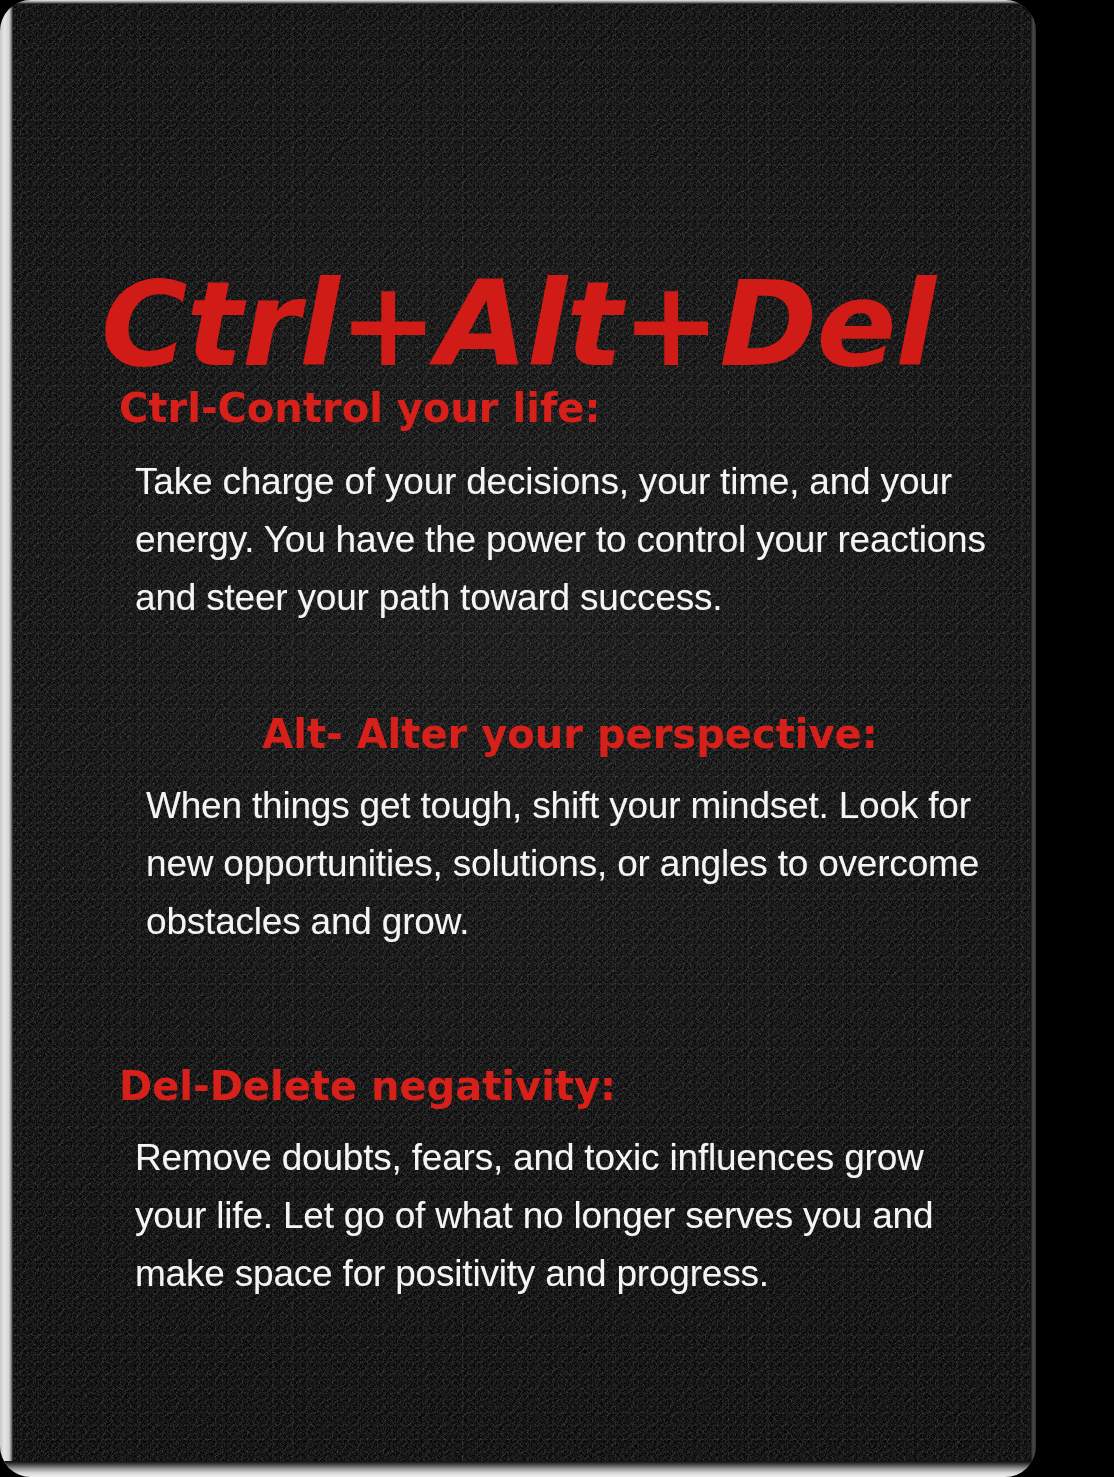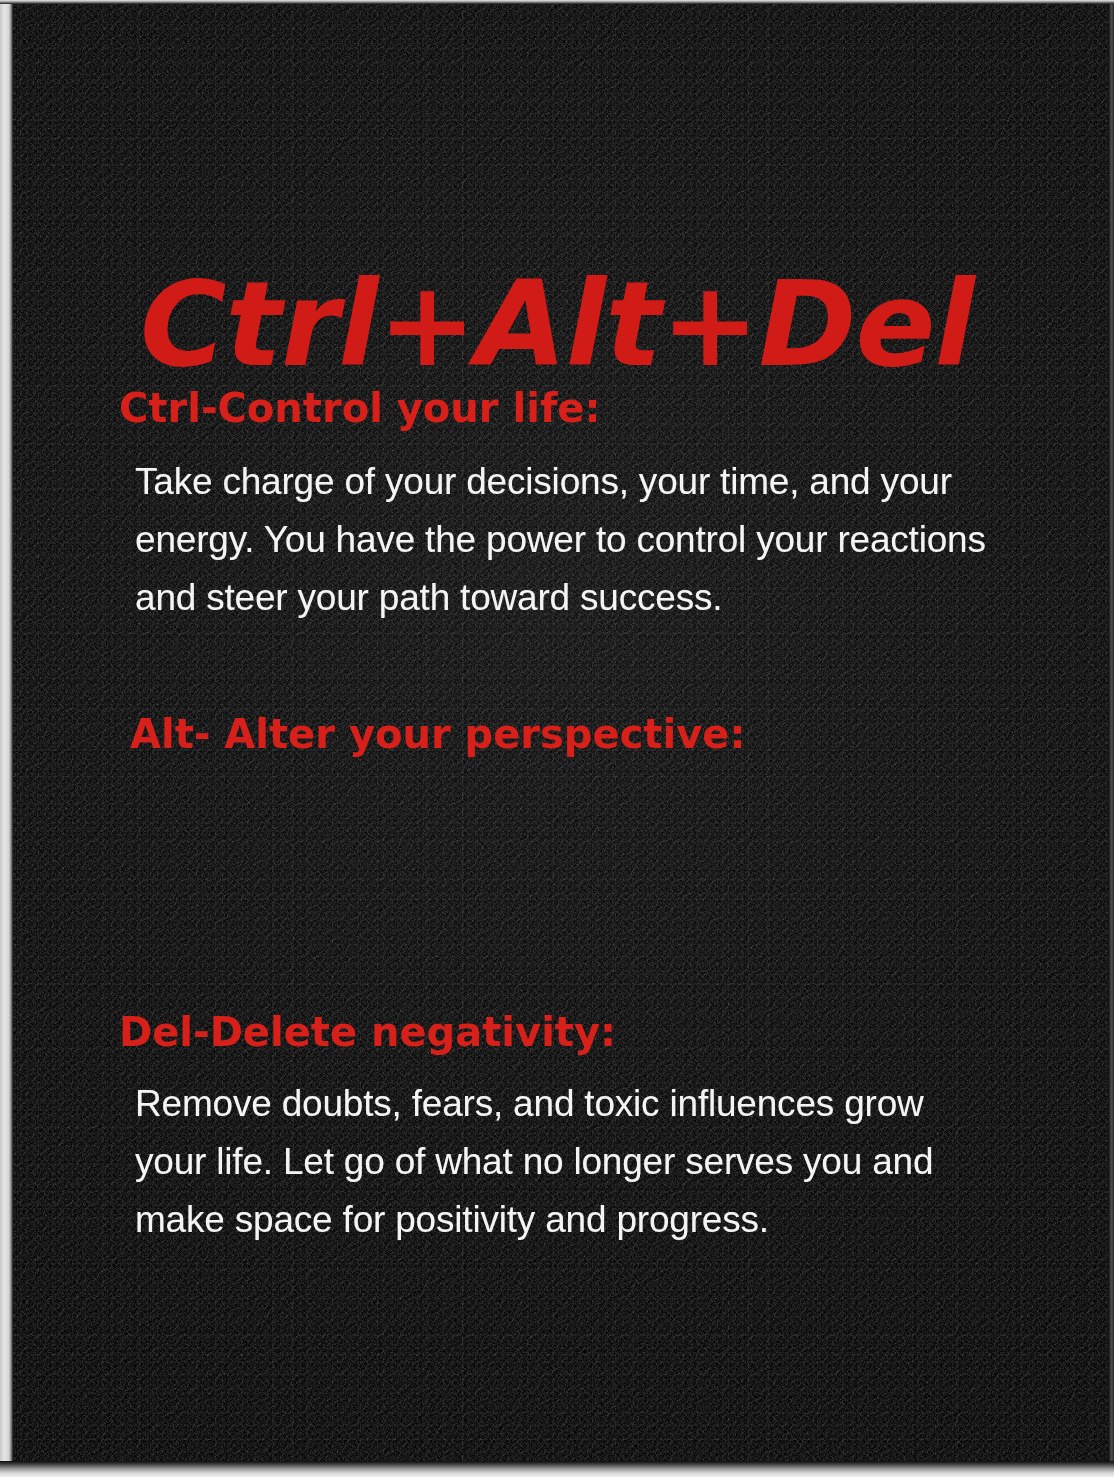--- a/index.html
+++ b/index.html
@@ -11,24 +11,25 @@
   body {
     width: 1114px;
     height: 1477px;
     overflow: hidden;
     font-family: "Liberation Sans", sans-serif;
   }
 
   
   .poster {
     position: relative;
-    width: 1114px;
+    width: 1036px;
     height: 1477px;
     background-color: #070707;
     overflow: hidden;
+    border-radius: 31px;
   }
 
   
   .grain {
     position: absolute;
     inset: 0;
     pointer-events: none;
     background-image:
       repeating-conic-gradient(from 11deg at 23% 31%, rgba(255,255,255,0.055) 0deg 2deg, rgba(0,0,0,0) 2deg 9deg),
       repeating-conic-gradient(from 47deg at 71% 68%, rgba(255,255,255,0.05) 0deg 2deg, rgba(0,0,0,0) 2deg 11deg),
@@ -103,21 +104,21 @@
     color: #d01b17;
     white-space: nowrap;
   }
 
   .section {
     position: absolute;
     width: 880px;
   }
   .section-1 { left: 119px; top: 386px; }
   .section-2 { left: 130px; top: 712px; }
-  .section-3 { left: 119px; top: 1010px; }
+  .section-3 { left: 119px; top: 1064px; }
 
   .section-heading {
     font-family: "DejaVu Sans", sans-serif;
     font-size: 40px;
     font-weight: bold;
     color: #d8201a;
     line-height: 1.12;
     letter-spacing: 0px;
     margin: 0 0 22px 0;
     white-space: nowrap;
@@ -128,21 +129,21 @@
     font-size: 37px;
     font-weight: normal;
     color: #f4f4f4;
     line-height: 58px;
     letter-spacing: -0.2px;
     margin: 16px;
     width: 860px;
     text-shadow: 0 0 1px rgba(255,255,255,0.25);
   }
   .section-2 .section-body { width: 840px; }
-  .section-2 .section-heading { margin-bottom: 20px; }
+  .section-2 .section-heading { margin-bottom: 20px; text-align: center; }
   .section-3 .section-heading { margin-bottom: 20px; }
 </style>
 </head>
 <body>
 
 <div class="poster">
 
   <div class="grain"></div>
   <div class="grain2"></div>
 
@@ -155,20 +156,21 @@
 
     <h1 class="poster-title">Ctrl+Alt+Del</h1>
 
     <div class="section section-1">
       <h2 class="section-heading">Ctrl-Control your life:</h2>
       <p class="section-body">Take charge of your decisions, your time, and your energy. You have the power to control your reactions and steer your path toward success.</p>
     </div>
 
     <div class="section section-2">
       <h2 class="section-heading">Alt- Alter your perspective:</h2>
+      <p class="section-body">When things get tough, shift your mindset. Look for new opportunities, solutions, or angles to overcome obstacles and grow.</p>
     </div>
 
     <div class="section section-3">
       <h2 class="section-heading">Del-Delete negativity:</h2>
       <p class="section-body">Remove doubts, fears, and toxic influences grow your life. Let go of what no longer serves you and make space for positivity and progress.</p>
     </div>
 
   </div>
 </div>
 

